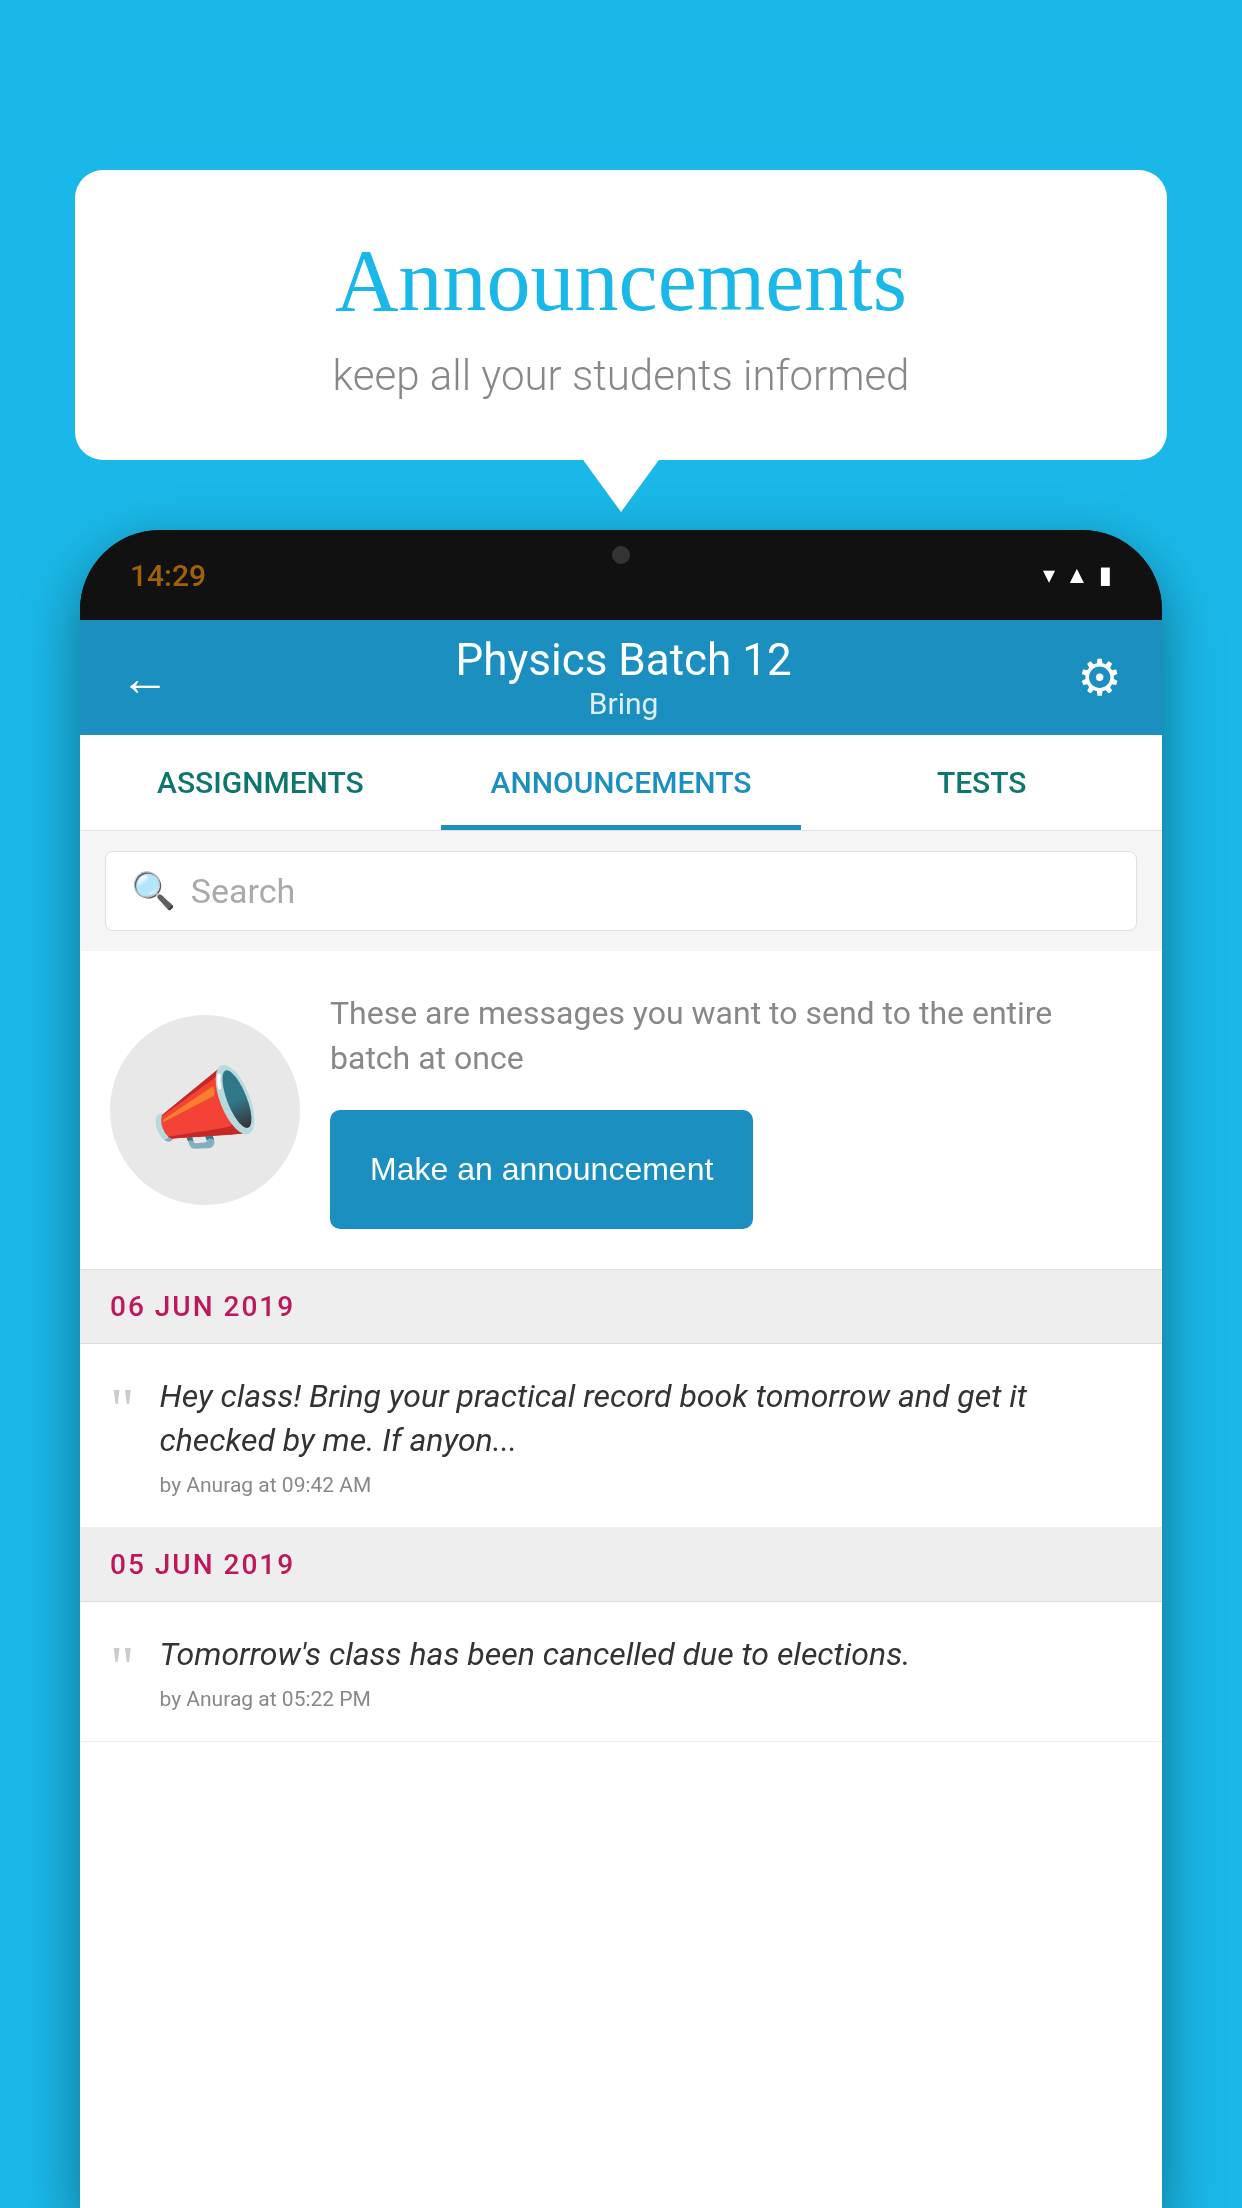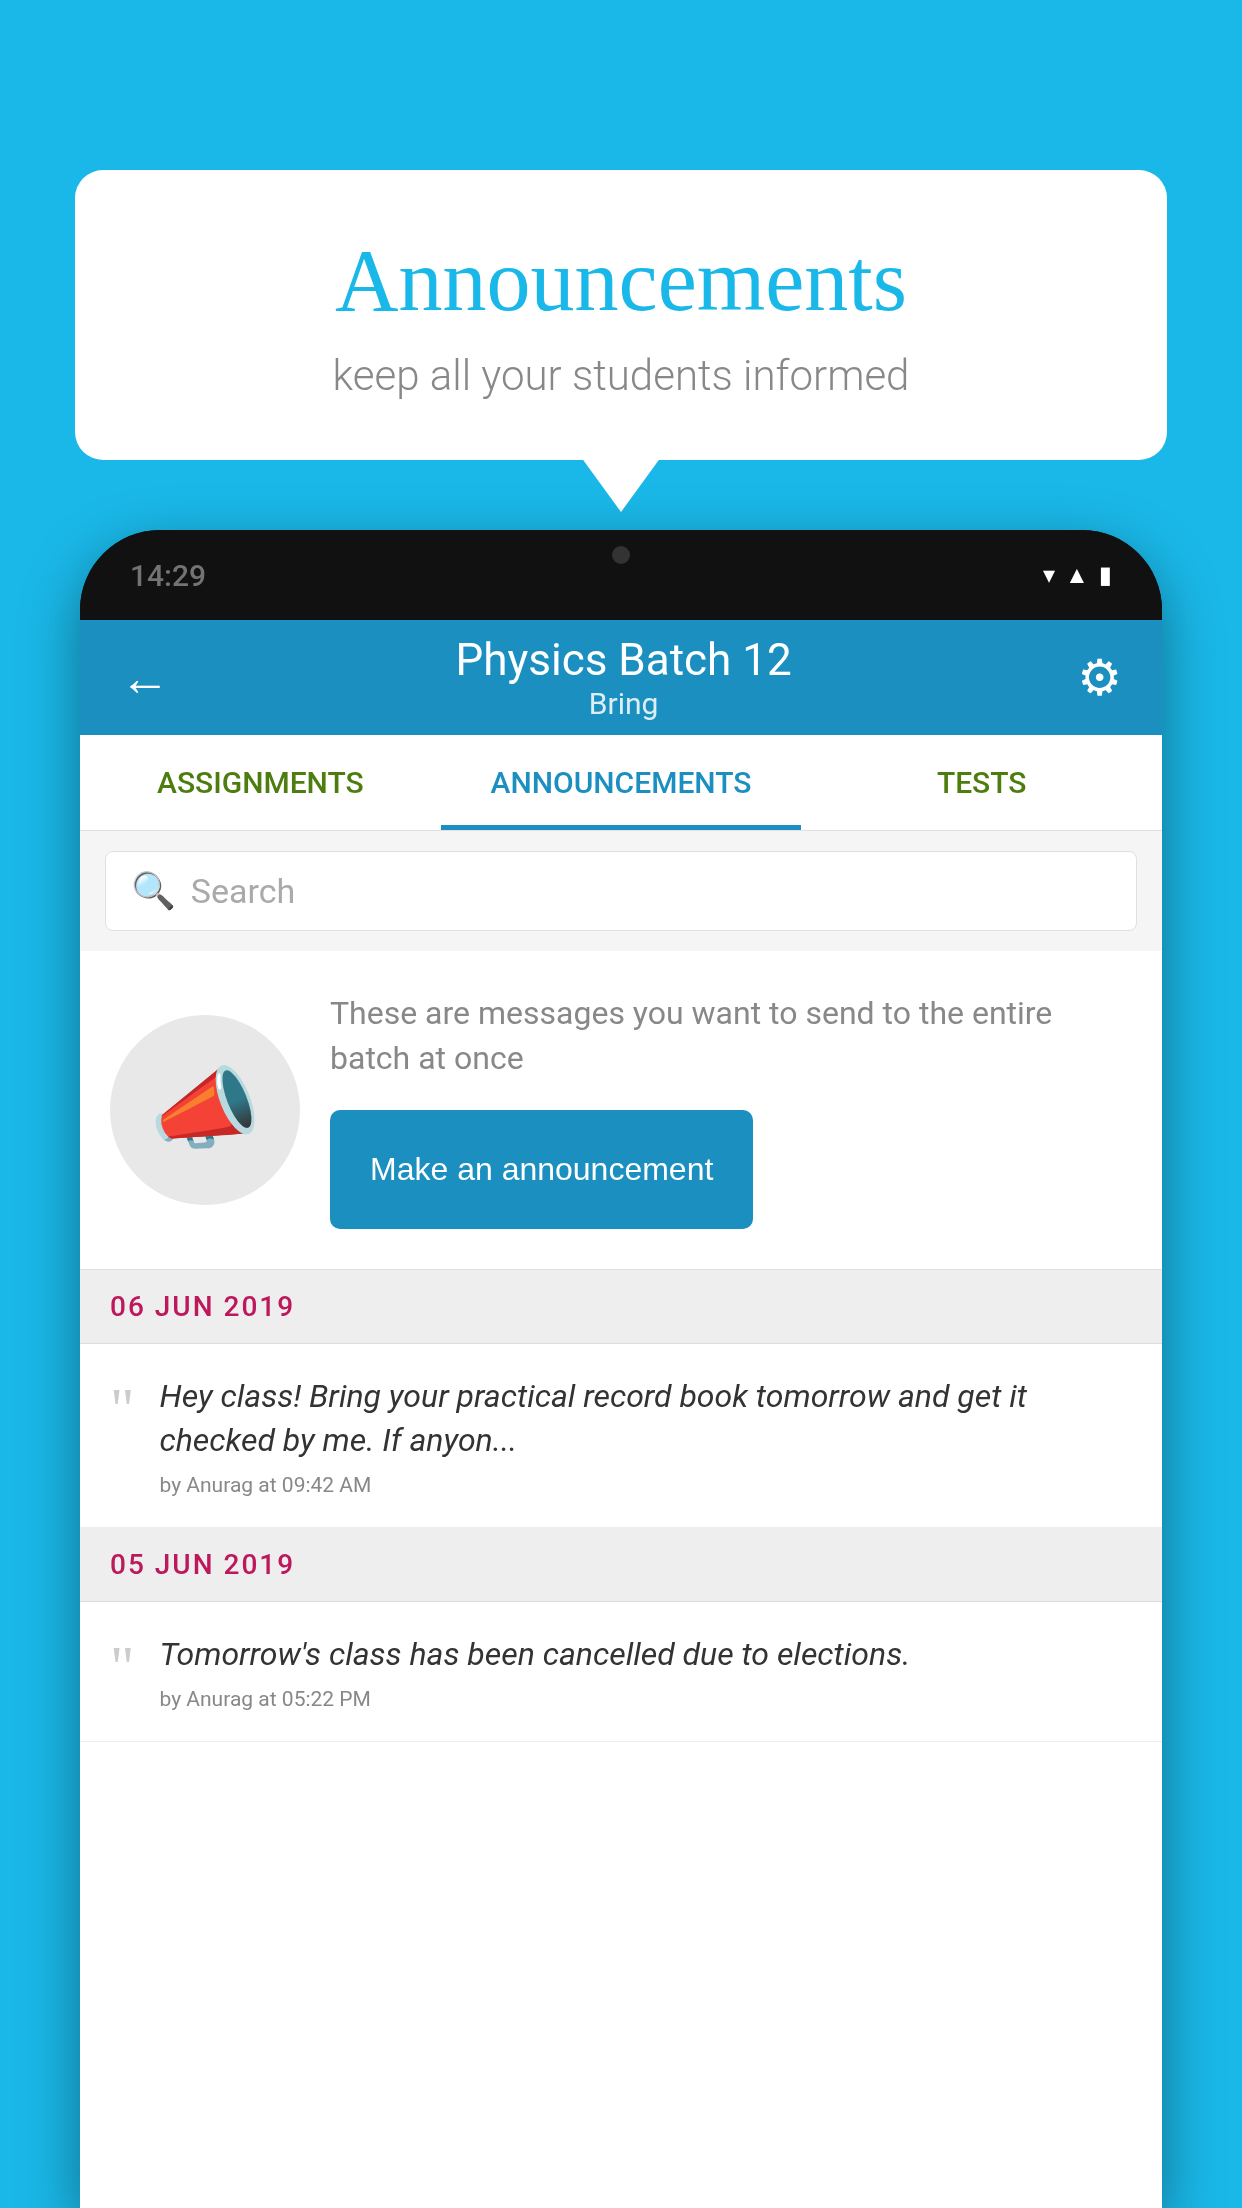--- a/index.html
+++ b/index.html
@@ -76,21 +76,21 @@
       height: 90px;
       position: relative;
       display: flex;
       align-items: center;
       justify-content: space-between;
       padding: 0 50px;
       flex-shrink: 0;
     }
 
     .status-time {
-      color: #737373;
+      color: #a16207;
       font-size: 30px;
       font-weight: 500;
     }
 
     .phone-notch {
       width: 80px;
       height: 50px;
       background: #111;
       border-radius: 0 0 30px 30px;
       position: absolute;
@@ -174,21 +174,21 @@
       background: white;
       flex-shrink: 0;
     }
 
     .tab-item {
       flex: 1;
       text-align: center;
       padding: 30px 10px;
       font-size: 30px;
       font-weight: 500;
-      color: #4d7c0f;
+      color: #0f766e;
       cursor: pointer;
       position: relative;
     }
 
     .tab-item.active {
       color: #1a8fc0;
     }
 
     .tab-item.active::after {
       content: '';

